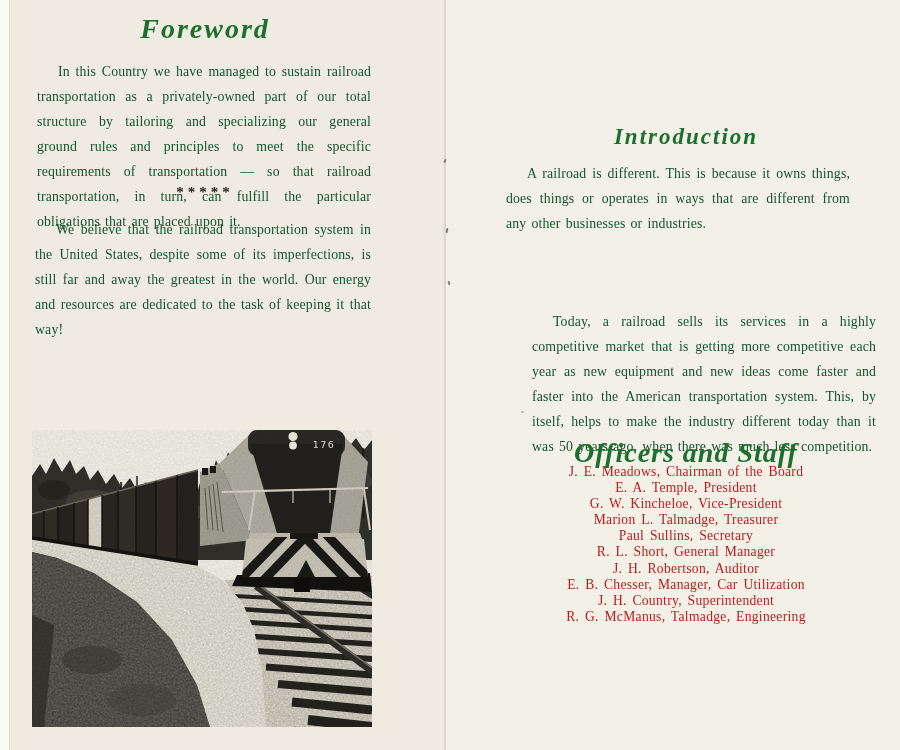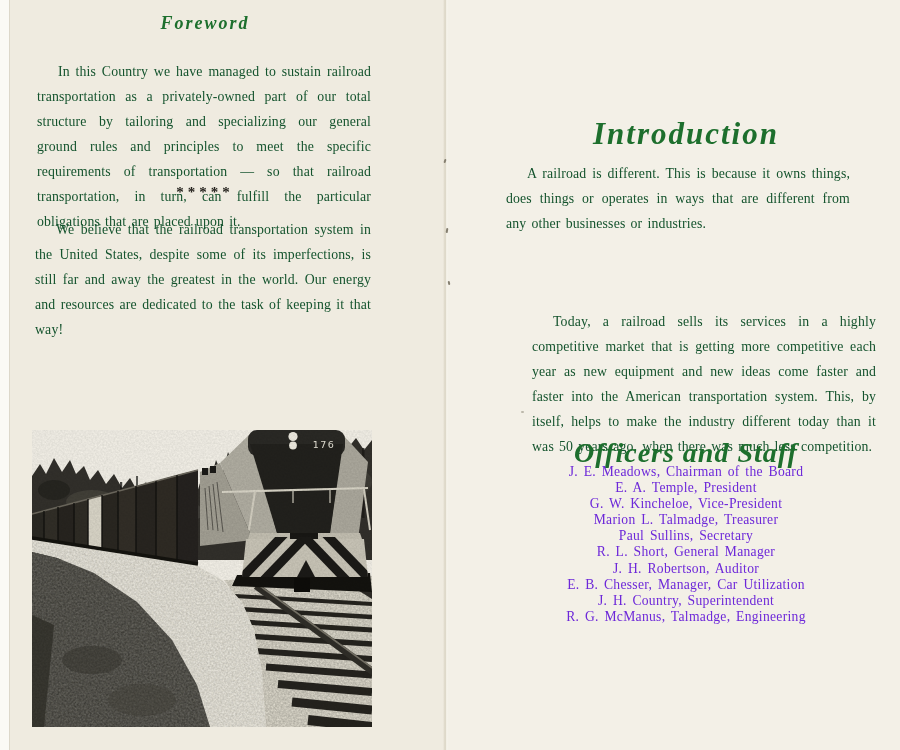--- a/index.html
+++ b/index.html
@@ -20,22 +20,22 @@
   .sp2{left:446px;top:228px;width:2px;height:5px;transform:rotate(10deg);}
   .sp3{left:448px;top:281px;width:2px;height:4px;transform:rotate(-12deg);}
   .sp4{left:521px;top:411px;width:3px;height:2px;opacity:.5;}
 
   h1,h2,p,div{margin:0;}
   .heading{
     position:absolute;
     font-style:italic;font-weight:bold;
     color:#1d6f2d;text-align:center;
   }
-  .h-foreword{left:30px;top:13px;width:350px;font-size:18px;letter-spacing:2px;}
-  .h-introduction{left:510px;top:116px;width:352px;font-size:31px;letter-spacing:2px;}
+  .h-foreword{left:30px;top:13px;width:350px;font-size:28px;letter-spacing:2px;}
+  .h-introduction{left:510px;top:124px;width:352px;font-size:23px;letter-spacing:2px;}
   .h-officers{left:510px;top:437px;width:352px;font-size:28px;letter-spacing:1px;}
 
   .body-par{
     position:absolute;
     font-size:13.8px;line-height:25px;
     text-align:justify;text-align-last:left;
     text-indent:21px;
     letter-spacing:.15px;word-spacing:1.5px;
     color:#14532d;
   }
@@ -45,21 +45,21 @@
   .rp2{left:506px;top:226px;width:344px;}
   .rp3{left:532px;top:309px;width:344px;}
 
   .separator{
     position:absolute;left:30px;top:184px;width:350px;
     text-align:center;font-weight:bold;font-size:15px;letter-spacing:4px;color:#211f1a;
   }
   .officers-list{
     position:absolute;left:500px;top:464px;width:372px;
     text-align:center;font-size:13.6px;line-height:16.1px;
-    letter-spacing:.3px;word-spacing:2px;color:#6d28d9;
+    letter-spacing:.3px;word-spacing:2px;color:#b91c1c;
   }
   .photo{
     position:absolute;left:32px;top:430px;width:340px;height:297px;
     background:#a16207;
   }
   .photo svg{display:block;}
 </style>
 </head>
 <body>
 

